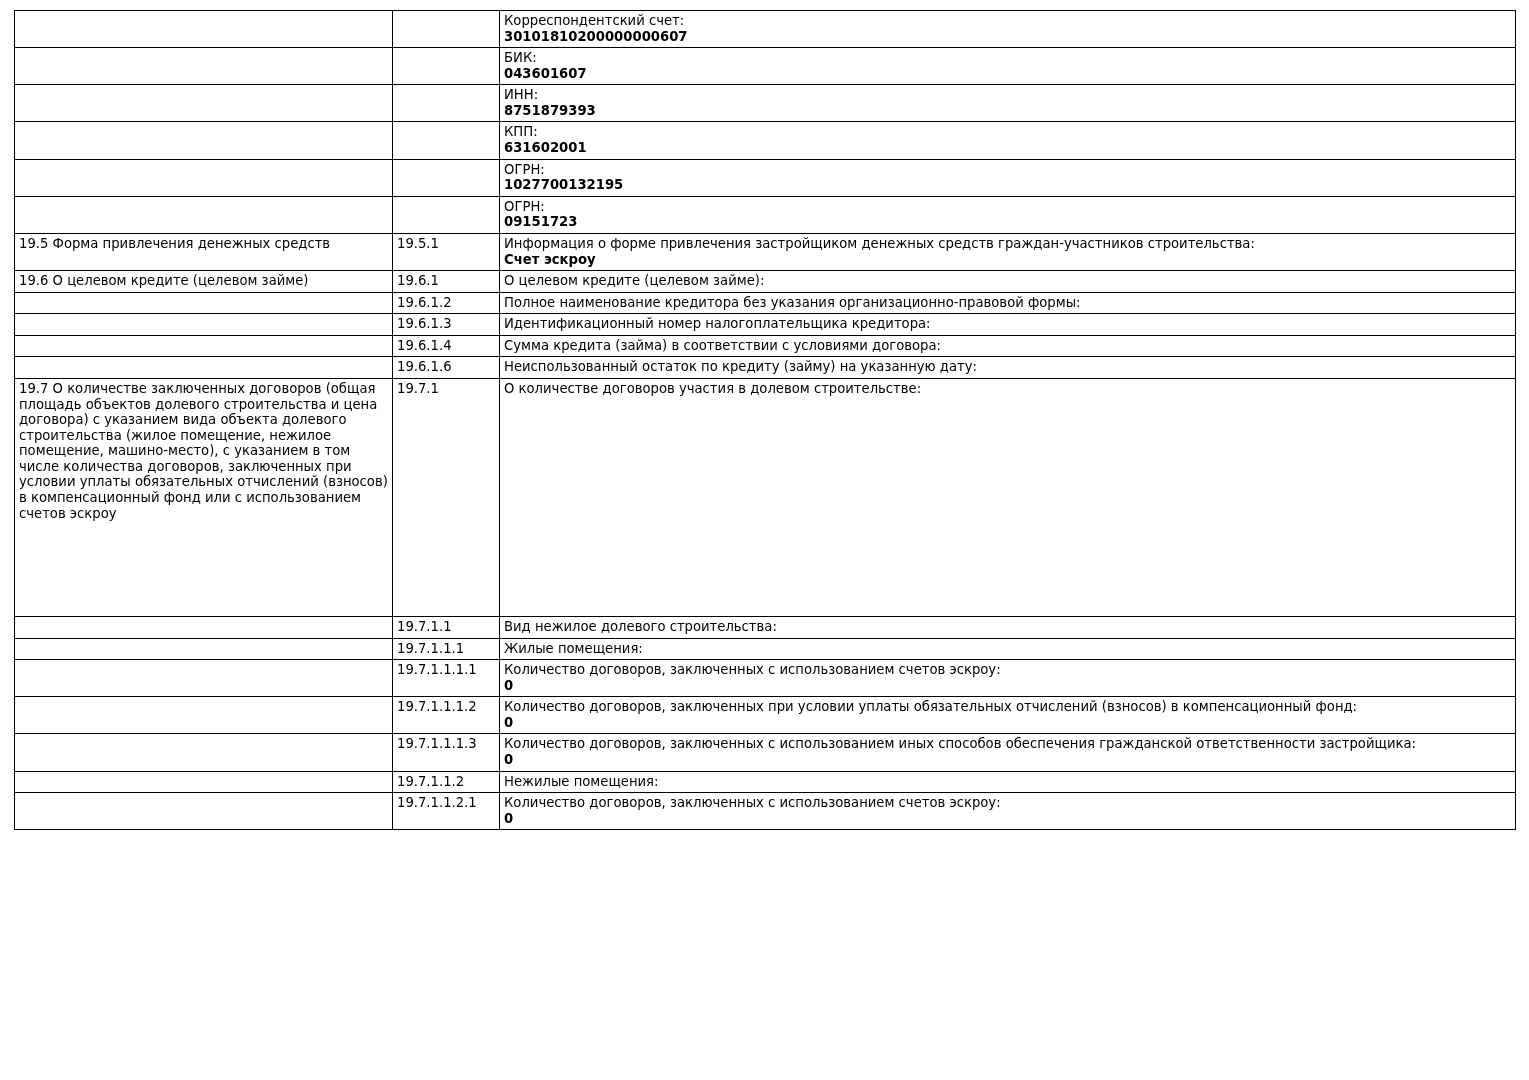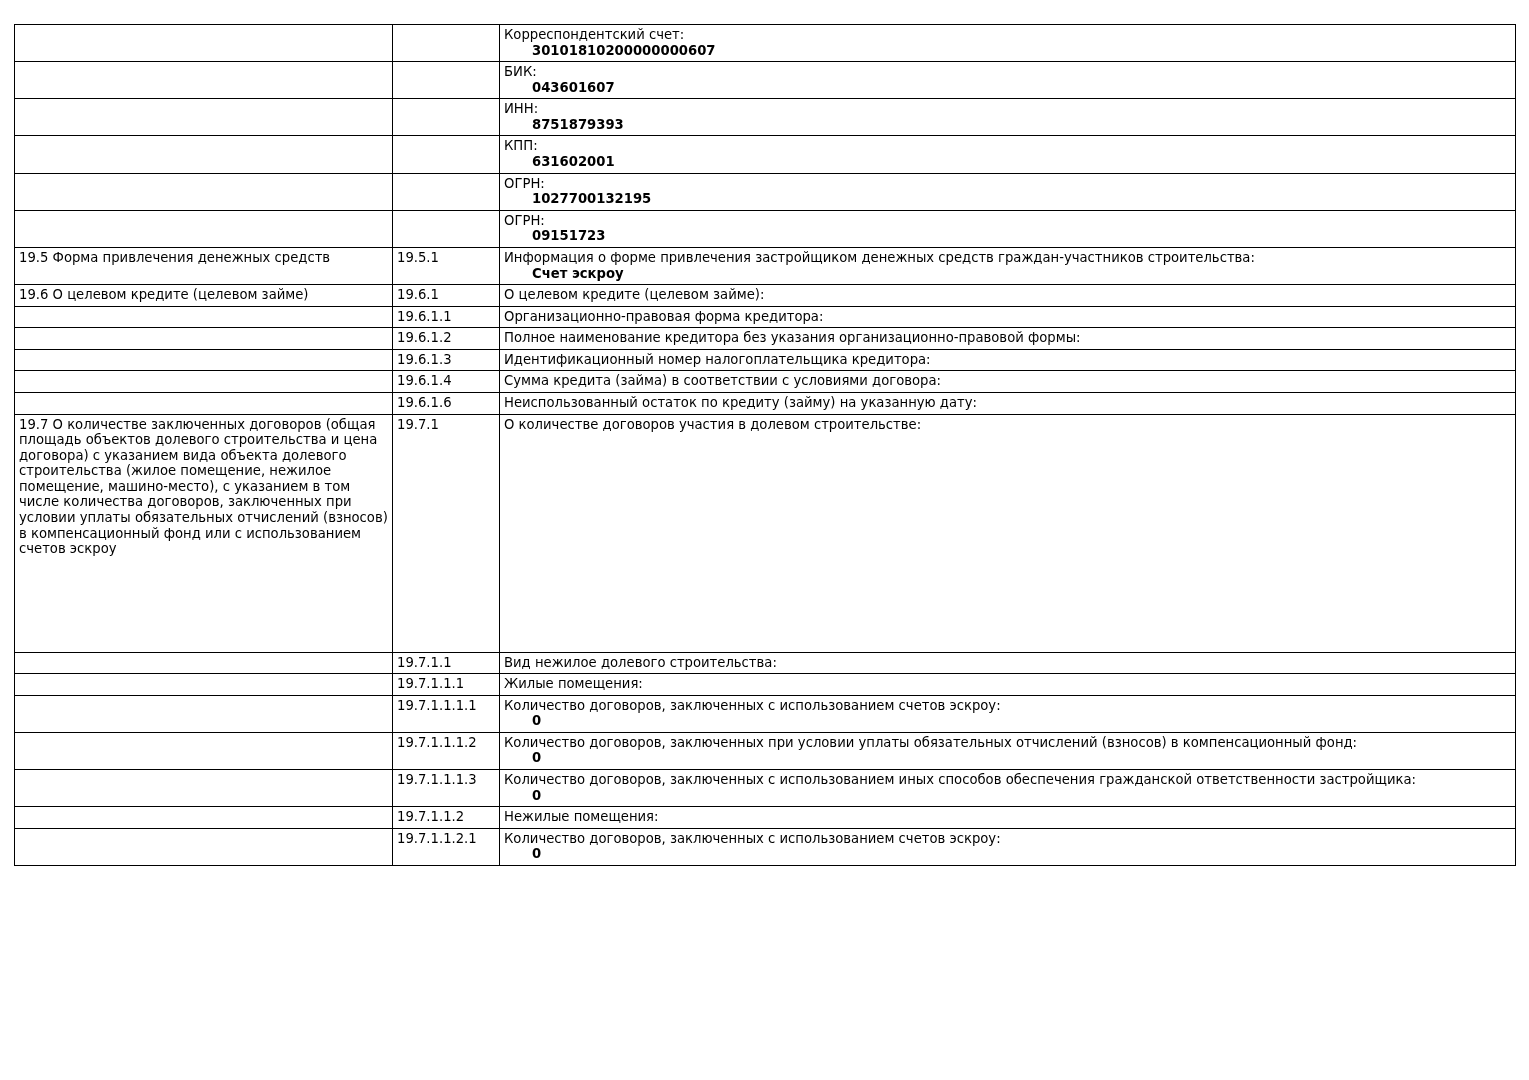--- a/index.html
+++ b/index.html
@@ -9,42 +9,41 @@
   }
   body {
     font-family: "DejaVu Sans", sans-serif;
     font-size: 13.2px;
     color: #000000;
     width: 1529px;
   }
   .page {
     width: 1426px;
     box-sizing: border-box;
-    padding: 24px 14px 10px 14px;
+    padding: 10px 14px 10px 14px;
   }
   table.doc {
     border-collapse: collapse;
     width: 1501px;
     table-layout: fixed;
   }
   table.doc td {
     border: 1px solid #000000;
     vertical-align: top;
     padding: 2px 4px 3px 4px;
     line-height: 1.18;
     word-wrap: break-word;
     overflow-wrap: break-word;
   }
   col.c1 { width: 378px; }
   col.c2 { width: 107px; }
   col.c3 { width: 1016px; }
 
   .val {
     font-weight: bold;
-    margin-left: 28px;
   }
   .mid {
     vertical-align: middle;
   }
   .idx {
     font-size: 13.2px;
   }
   .tall-label {
     vertical-align: top;
   }
@@ -125,27 +124,20 @@
       </tr>
 
       <tr>
         <td><span>19.6 О целевом кредите (целевом займе)</span></td>
         <td><span class="idx">19.6.1</span></td>
         <td>
           <div>О целевом кредите (целевом займе):</div>
         </td>
       </tr>
 
-      <tr>
-        <td><span></span></td>
-        <td><span class="idx">19.6.1.1</span></td>
-        <td>
-          <div>Организационно-правовая форма кредитора:</div>
-        </td>
-      </tr>
 
       <tr>
         <td><span></span></td>
         <td><span class="idx">19.6.1.2</span></td>
         <td>
           <div>Полное наименование кредитора без указания организационно-правовой формы:</div>
         </td>
       </tr>
 
       <tr>

